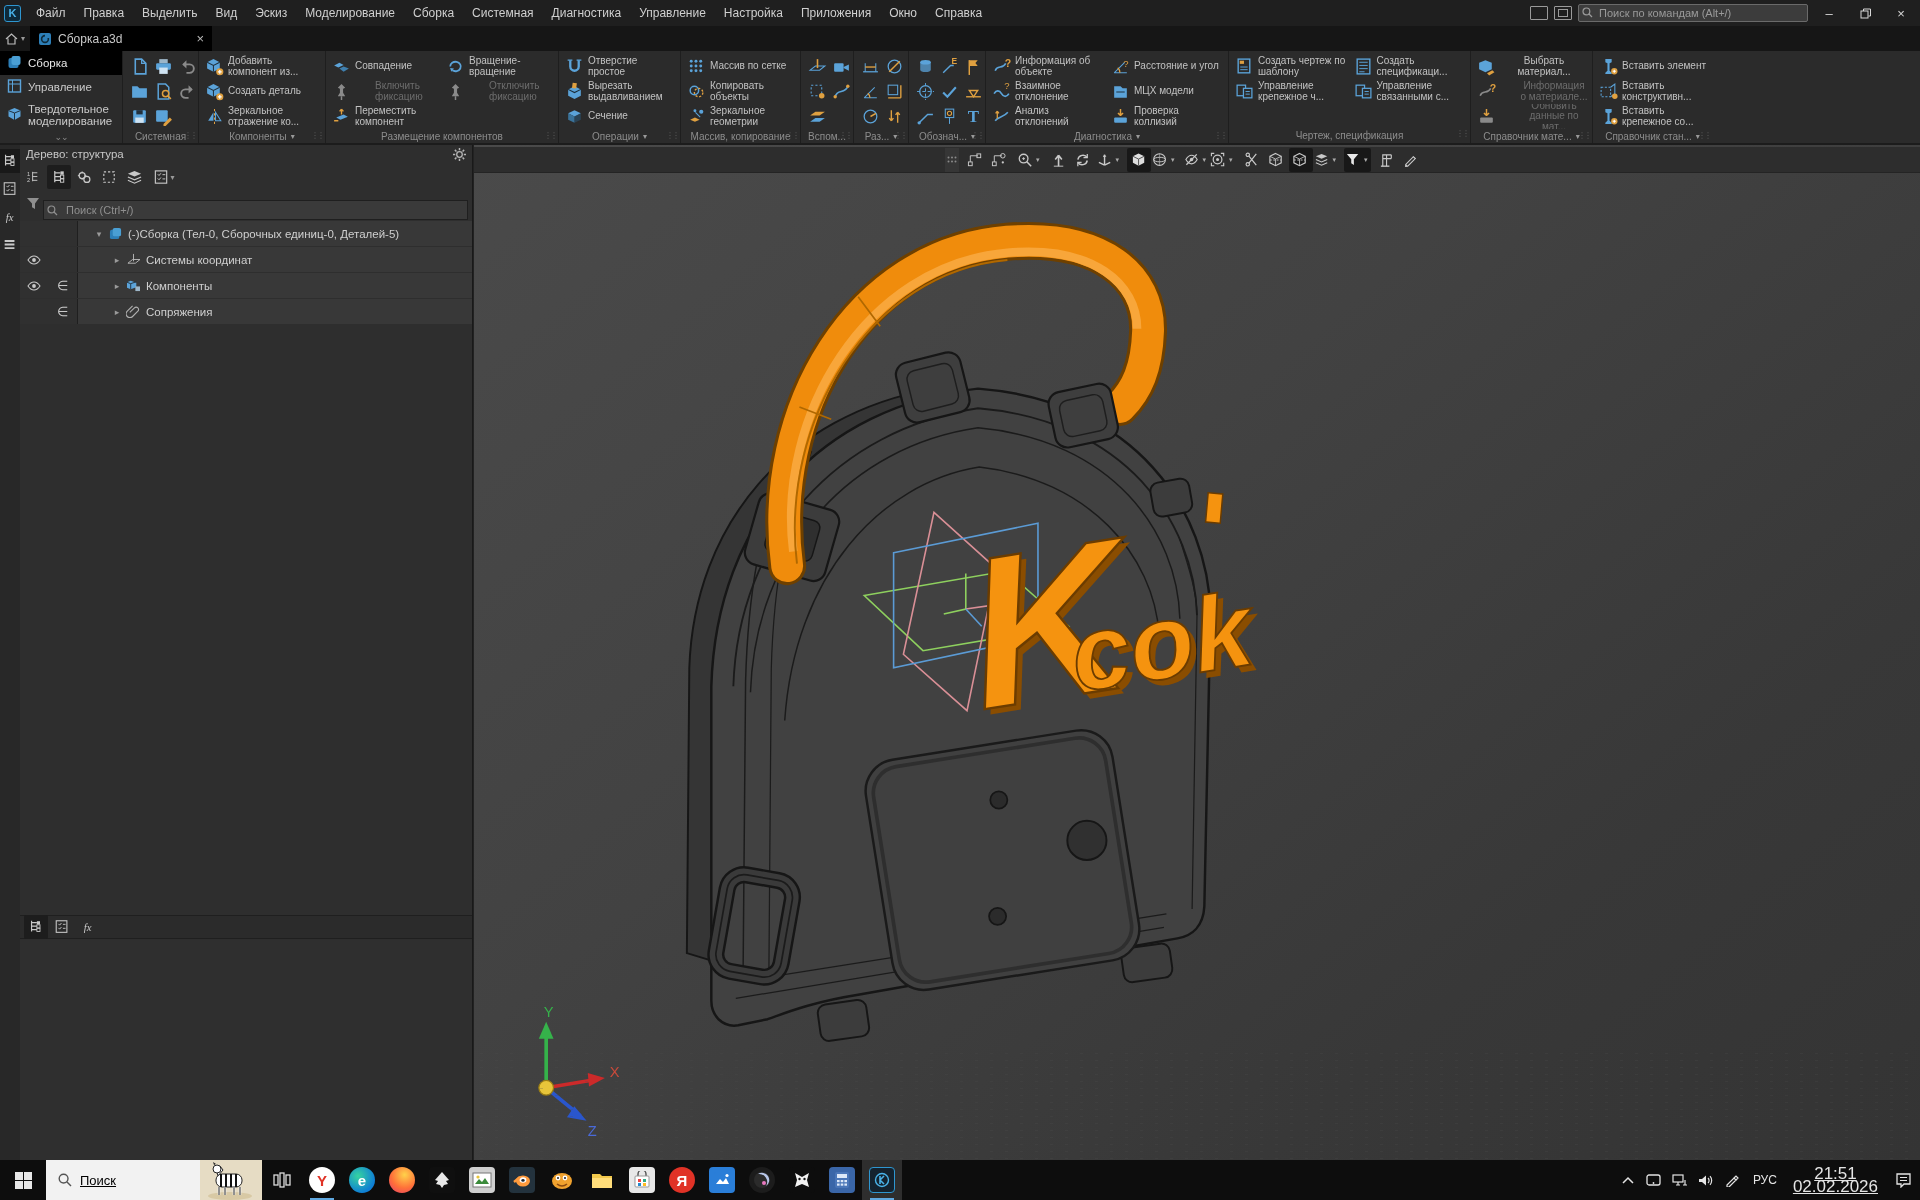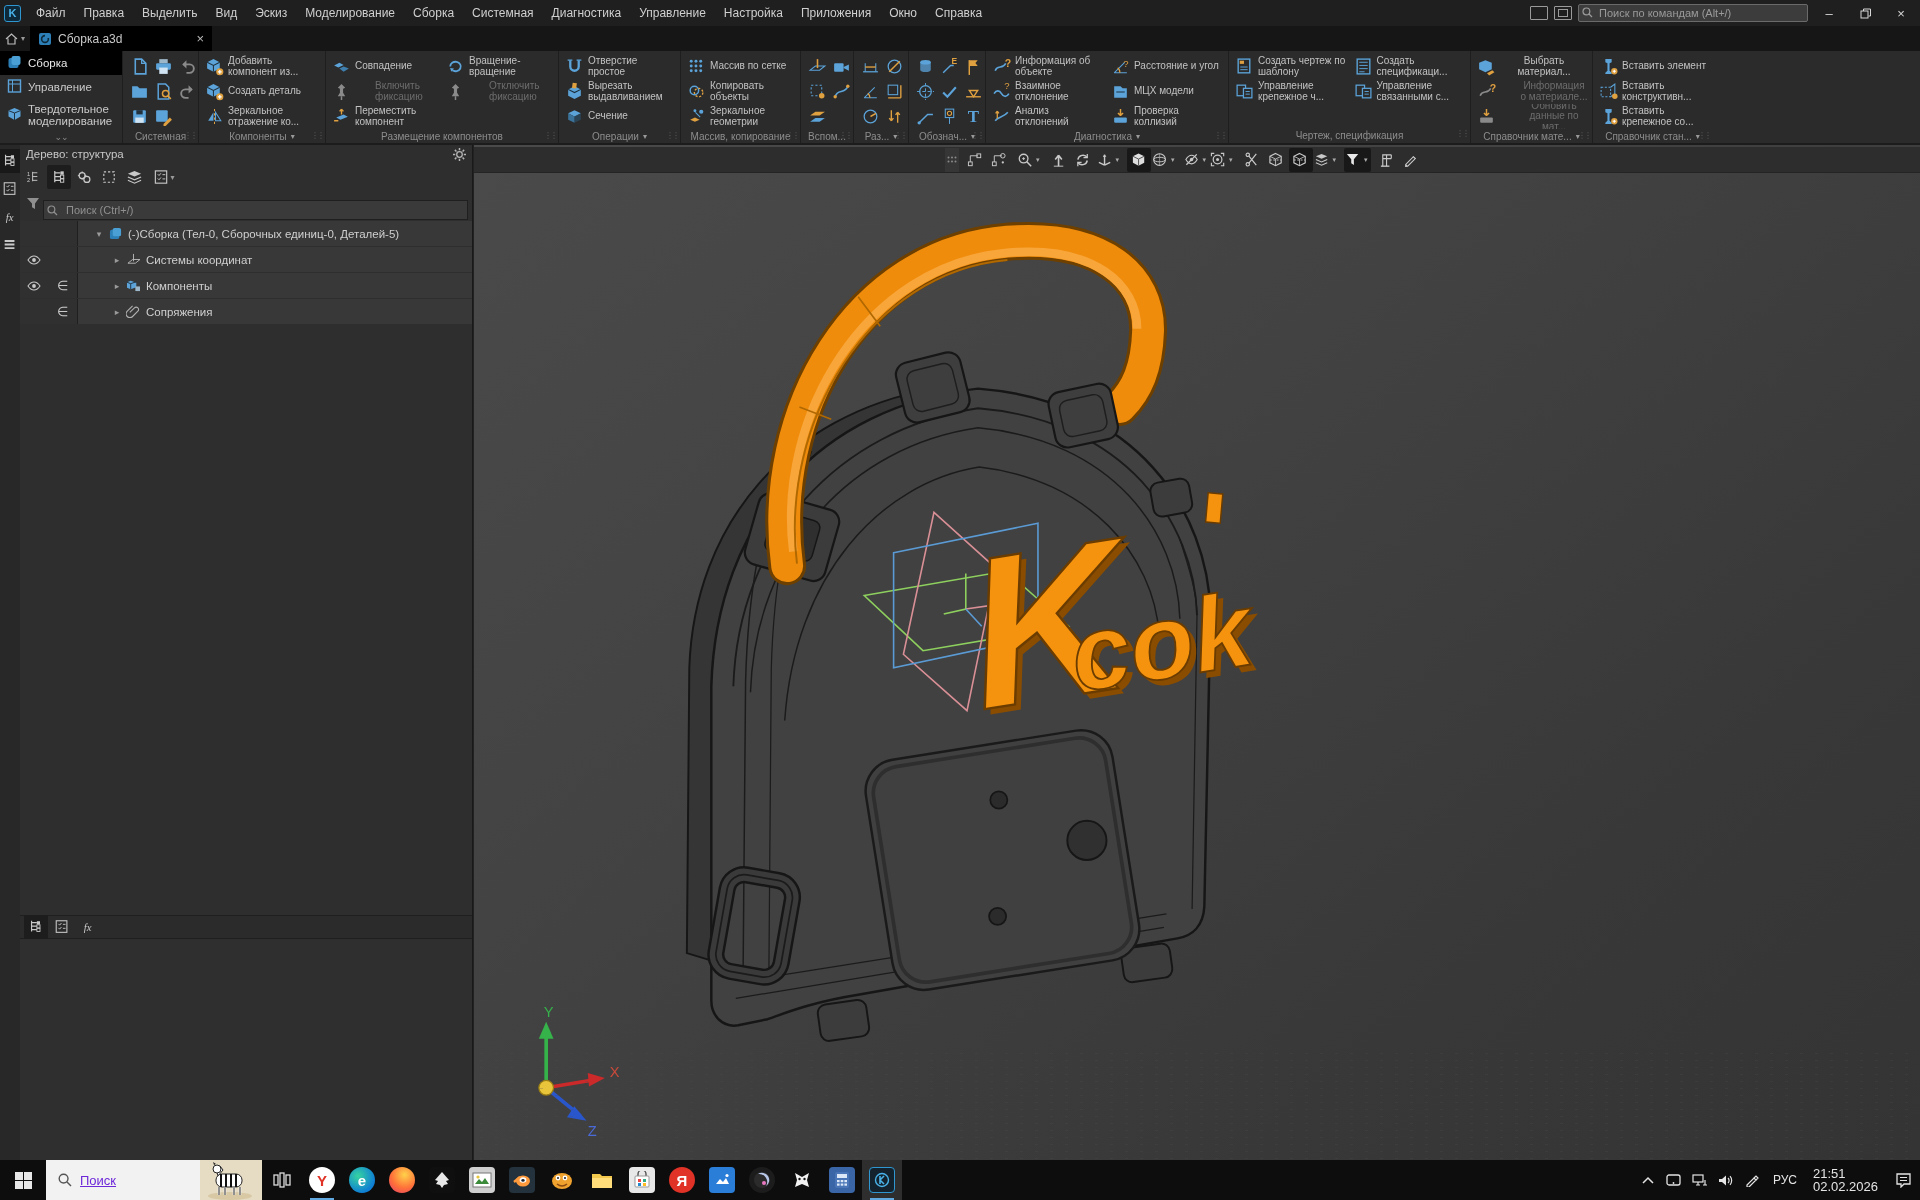--- a/index.html
+++ b/index.html
@@ -83,32 +83,32 @@
   #vp-floor { position:absolute; left:0; bottom:0; width:100%; height:110px;
     background-image:radial-gradient(#4d4d4d 1px, transparent 1.4px); background-size:15px 7px; opacity:.25; }
   #scene { position:absolute; left:0; top:0; width:100%; height:100%; }
 
   
   #taskbar { position:absolute; left:0; top:1160px; width:1920px; height:40px; background:#0d0d0d; display:flex; align-items:center; z-index:60; }
   #start-btn { width:46px; height:40px; display:flex; align-items:center; justify-content:center; }
   .winlogo { display:grid; grid-template-columns:8px 8px; grid-template-rows:8px 8px; gap:1px; }
   .winlogo div { background:#e8e8e8; }
   #tb-search { width:216px; height:40px; background:#f2f2f2; display:flex; align-items:center; color:#555; font-size:13px; position:relative; overflow:hidden; }
-  #tb-search .ph { color:#6d28d9;text-decoration:underline; }
+  #tb-search .ph { color:#000000;text-decoration:underline; }
   #tb-search svg.mag { margin:0 8px 0 12px; }
   #zebra { position:absolute; right:0; top:0; height:40px; width:62px; background:#e6dcc4; }
   #taskview { width:40px; height:40px; display:flex; align-items:center; justify-content:center; }
   .tb-app { width:40px; height:40px; display:flex; align-items:center; justify-content:center; position:relative; }
   .tb-app.running:after { content:""; position:absolute; bottom:0; left:8px; right:8px; height:2px; background:#5fa8e0; }
   .tb-app.activeapp { background:#2e2e2e; }
   .appico { width:26px; height:26px; border-radius:4px; display:flex; align-items:center; justify-content:center; font-weight:bold; font-size:15px; }
   #tray { margin-left:auto; display:flex; align-items:center; height:40px; color:#e4e4e4; }
   .tray-ico { width:26px; height:40px; display:flex; align-items:center; justify-content:center; font-size:13px; }
   #tray-lang { font-size:12px; padding:0 8px; }
-  #tray-clock { font-size:13px; line-height:13px; padding:0 8px; }
+  #tray-clock { text-align:center; font-size:17px; line-height:13px; padding:0 8px;text-decoration:underline; }
   #tray-notif { width:34px; height:40px; display:flex; align-items:center; justify-content:center; }
 </style>
 </head>
 <body>
 
 <div id="menubar">
   <div id="applogo">K</div>
   <div id="menu-items" style="display: flex;">
       <span class="menu-item">Файл</span>
       <span class="menu-item">Правка</span>

